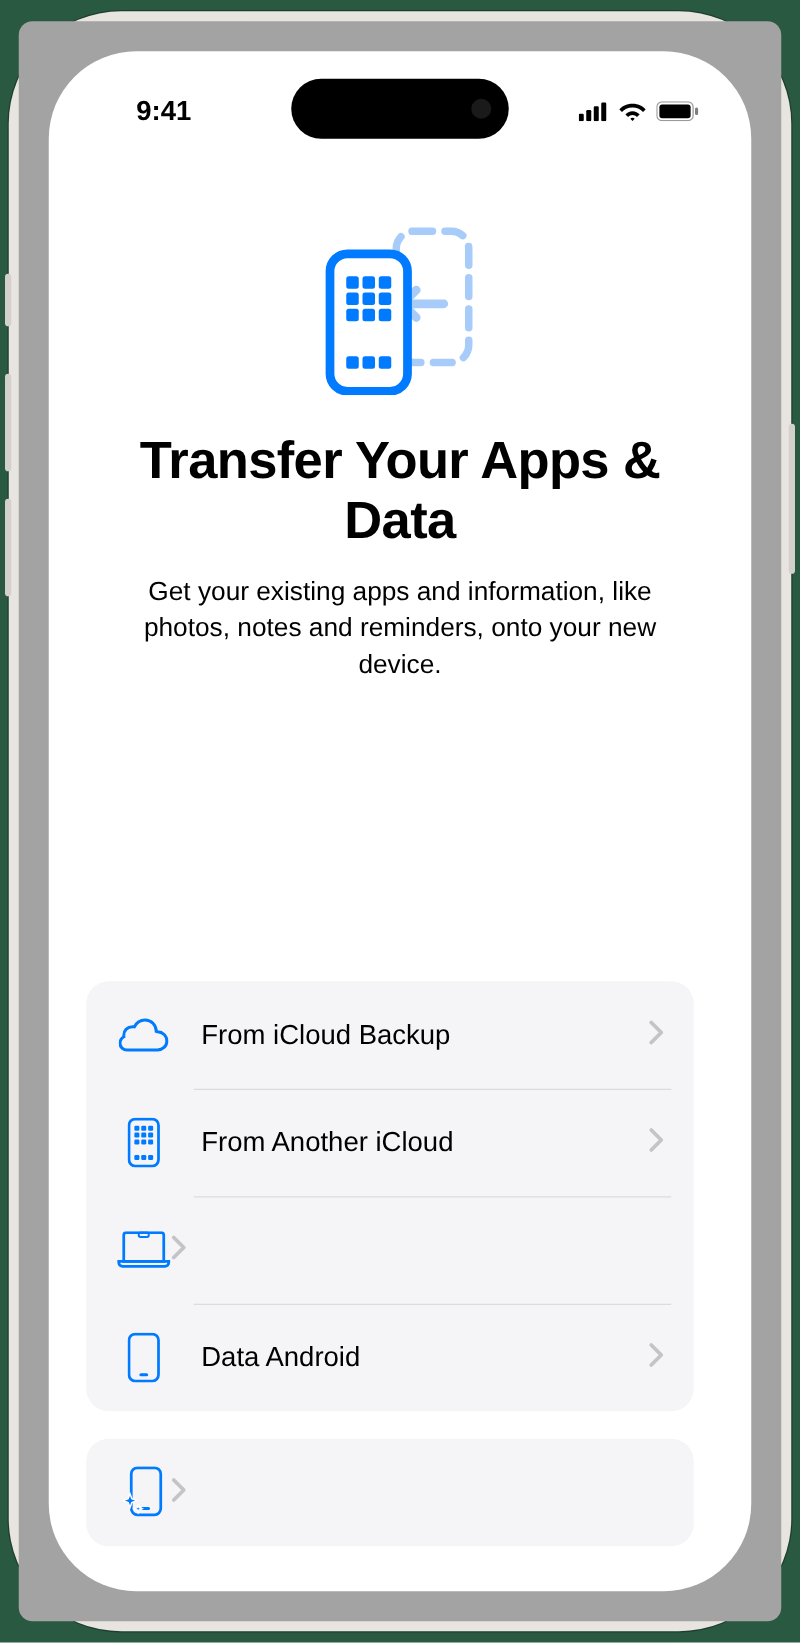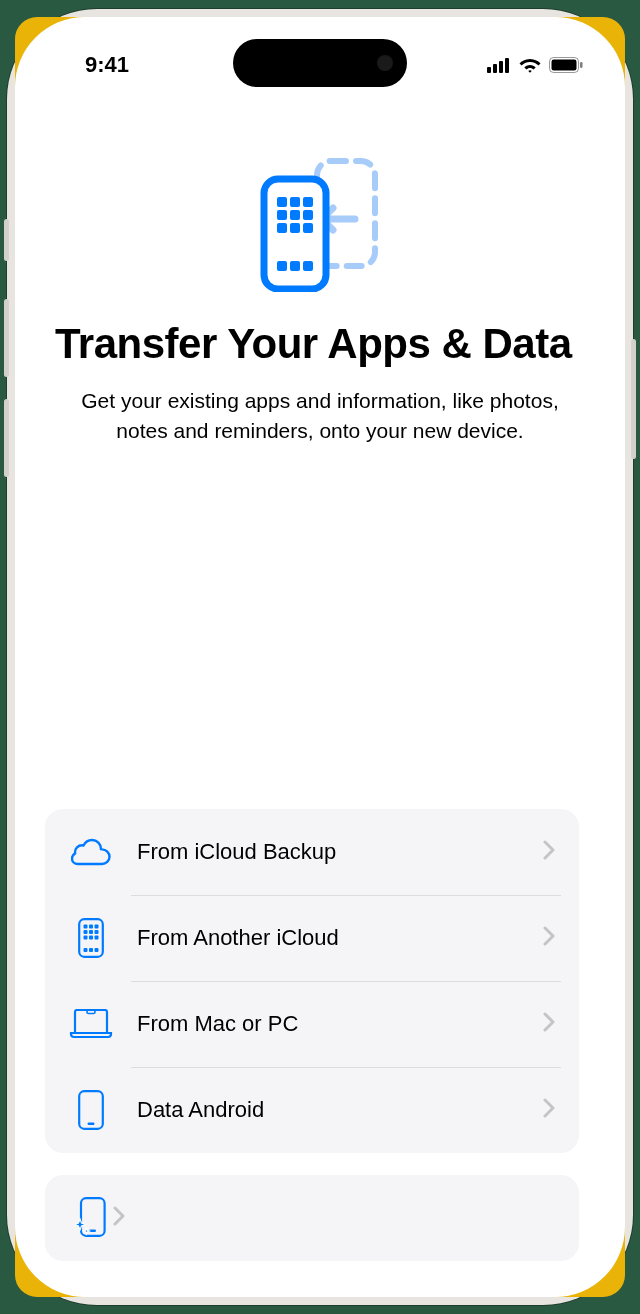--- a/index.html
+++ b/index.html
@@ -22,23 +22,23 @@
       height: 1296px;
       background: #e8e5e0;
       border-radius: 90px;
       padding: 8px;
       box-shadow: 0 0 0 1px rgba(0,0,0,0.3);
       position: relative;
     }
     .phone-inner-border {
       width: 100%;
       height: 100%;
-      background: #eab308;
-      border-radius: 22px;
-      padding: 0;
+      background: #a3a3a3;
+      border-radius: 11px;
+      padding: 24px;
     }
     .screen {
       width: 100%;
       height: 100%;
       background: #fff;
       border-radius: 70px;
       overflow: hidden;
       position: relative;
     }
     
@@ -101,21 +101,21 @@
     .hero-icon {
       display: flex;
       justify-content: center;
       margin-bottom: 28px;
     }
     .title {
       font-size: 42px;
       font-weight: 700;
       line-height: 1.15;
       letter-spacing: -0.5px;
-      text-align: left;
+      text-align: center;
       color: #000;
       margin-bottom: 18px;
     }
     .subtitle {
       font-size: 21px;
       line-height: 1.4;
       text-align: center;
       color: #000;
       padding: 0 20px;
     }
@@ -270,21 +270,20 @@
           </div>
 
           <div class="option-row">
             <span class="option-icon">
               <svg width="44" height="30" viewBox="0 0 44 30">
                   <path d="M6 3 C6 1.9 6.9 1 8 1 L36 1 C37.1 1 38 1.9 38 3 L38 24 L6 24 Z" fill="none" stroke="#007AFF" stroke-width="2.2"></path>
                   <path d="M2 24 L42 24 L42 25 C42 26.7 40.7 28 39 28 L5 28 C3.3 28 2 26.7 2 25 Z" fill="none" stroke="#007AFF" stroke-width="2.2"></path>
                   <rect x="18" y="1" width="8" height="3.5" rx="1.4" fill="none" stroke="#007AFF" stroke-width="1.6"></rect>
                 </svg>
             </span>
-            <span class="option-label">From Mac or PC</span>
             <span class="chevron"><svg width="12" height="20" viewBox="0 0 12 20">
                   <path d="M2 2 L10 10 L2 18" fill="none" stroke="#C4C4C8" stroke-width="3" stroke-linecap="round" stroke-linejoin="round"></path>
                 </svg></span>
           </div>
 
           <div class="option-row">
             <span class="option-icon">
               <svg width="26" height="40" viewBox="0 0 26 40">
                   <rect x="1.2" y="1.2" width="23.6" height="37.6" rx="5" fill="none" stroke="#007AFF" stroke-width="2.2"></rect>
                   <rect x="9.5" y="32.5" width="7" height="2.4" rx="1.2" fill="#007AFF"></rect>

